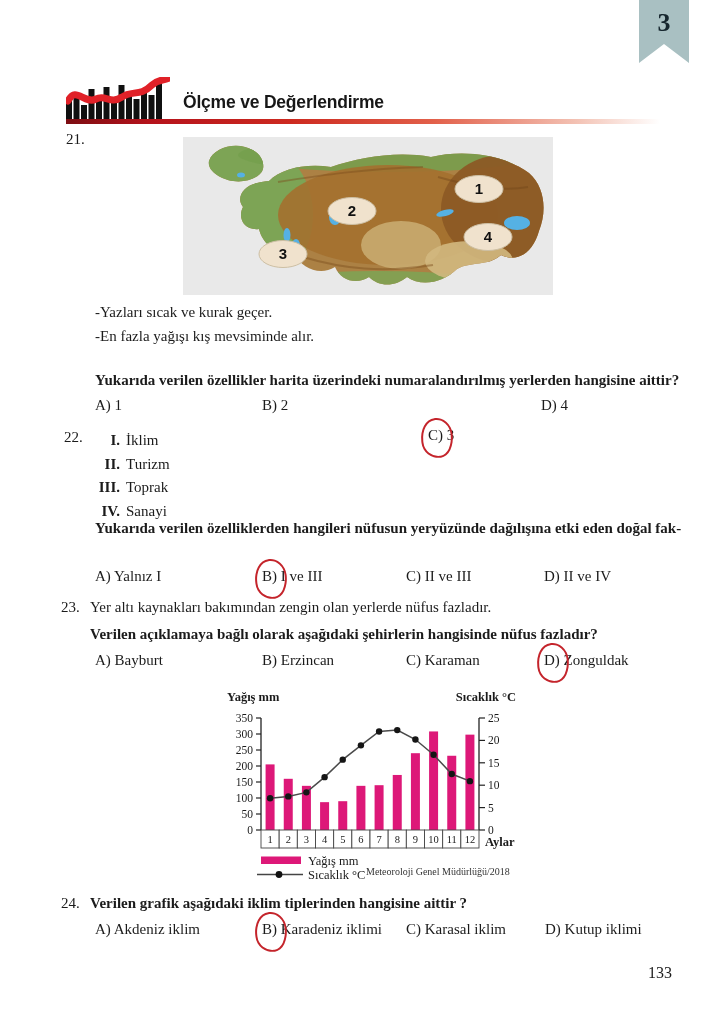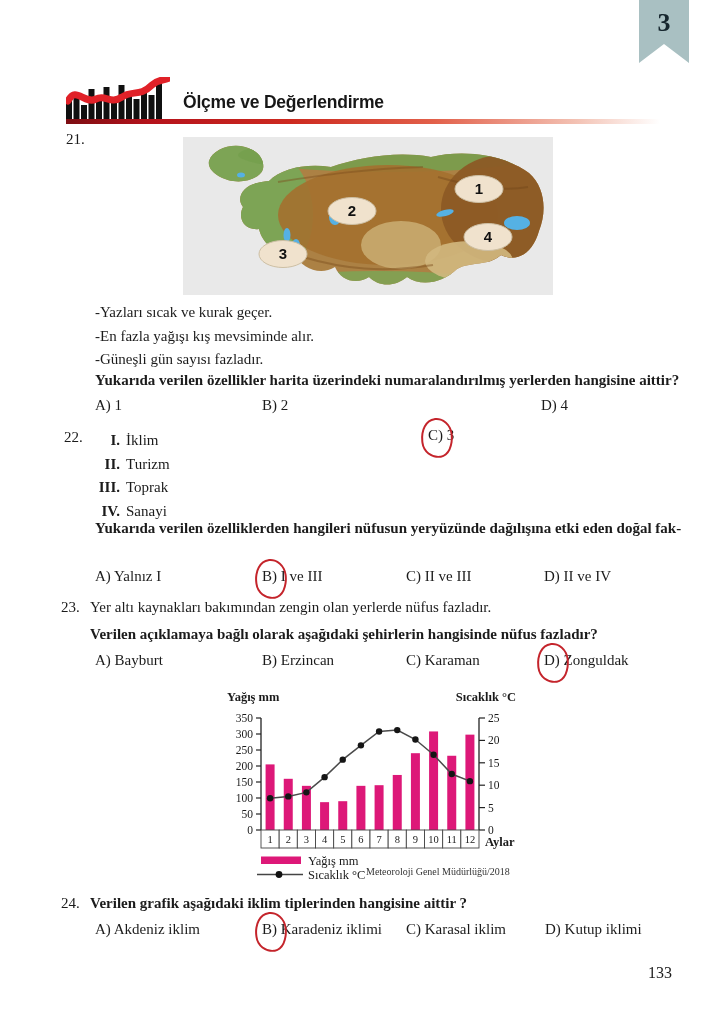--- a/index.html
+++ b/index.html
@@ -109,21 +109,20 @@
   </g>
   <g>
     <ellipse cx="305" cy="100" rx="24" ry="13.5" fill="#f0e2cd" stroke="#cdbfa4" stroke-width="1"></ellipse>
     <text x="305" y="105" class="marker-num">4</text>
   </g>
 </svg>
 
 <div class="abs lines" style="left:95px;top:301px">
   <div>-Yazları sıcak ve kurak geçer.</div>
   <div>-En fazla yağışı kış mevsiminde alır.</div>
-  <div>-Güneşli gün sayısı fazladır.</div>
 </div>
 <div class="abs stem" style="left:95px;top:372px">Yukarıda verilen özellikler harita üzerindeki numaralandırılmış yerlerden hangisine aittir?</div>
 <div class="abs opt-row q21-opts" style="left:95px;top:397px;width:585px">
   <span class="opt opt-a"><span class="opt-text">A) 1</span></span>
   <span class="opt opt-b"><span class="opt-text">B) 2</span></span>
   <span class="opt opt-c"><i class="circle-mark"></i><span class="opt-text">C) 3</span></span>
   <span class="opt opt-d"><span class="opt-text">D) 4</span></span>
 </div>
 
 <div class="abs qnum" style="left:64px;top:429px">22.</div>

